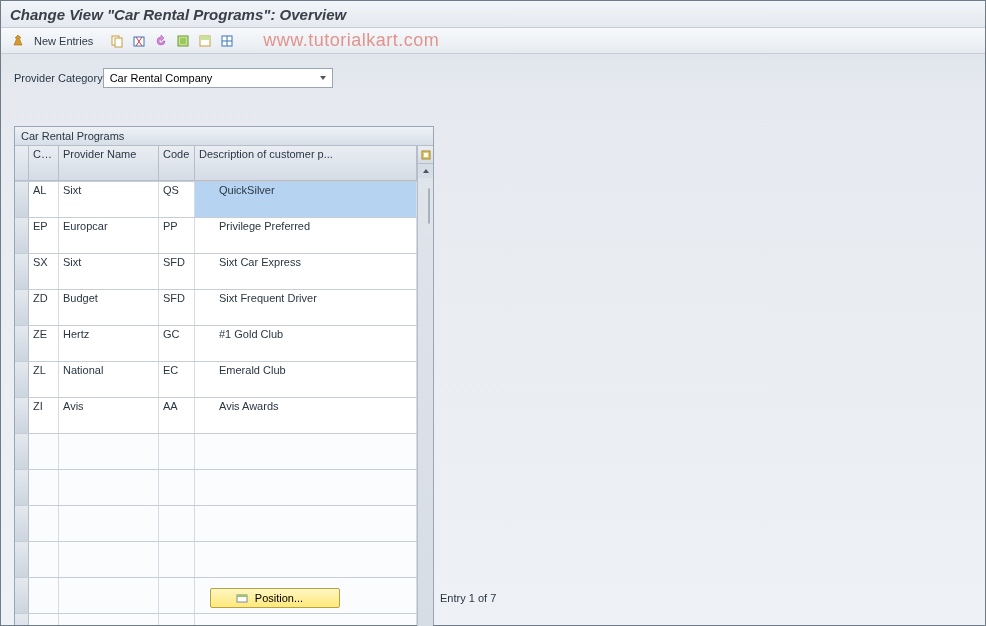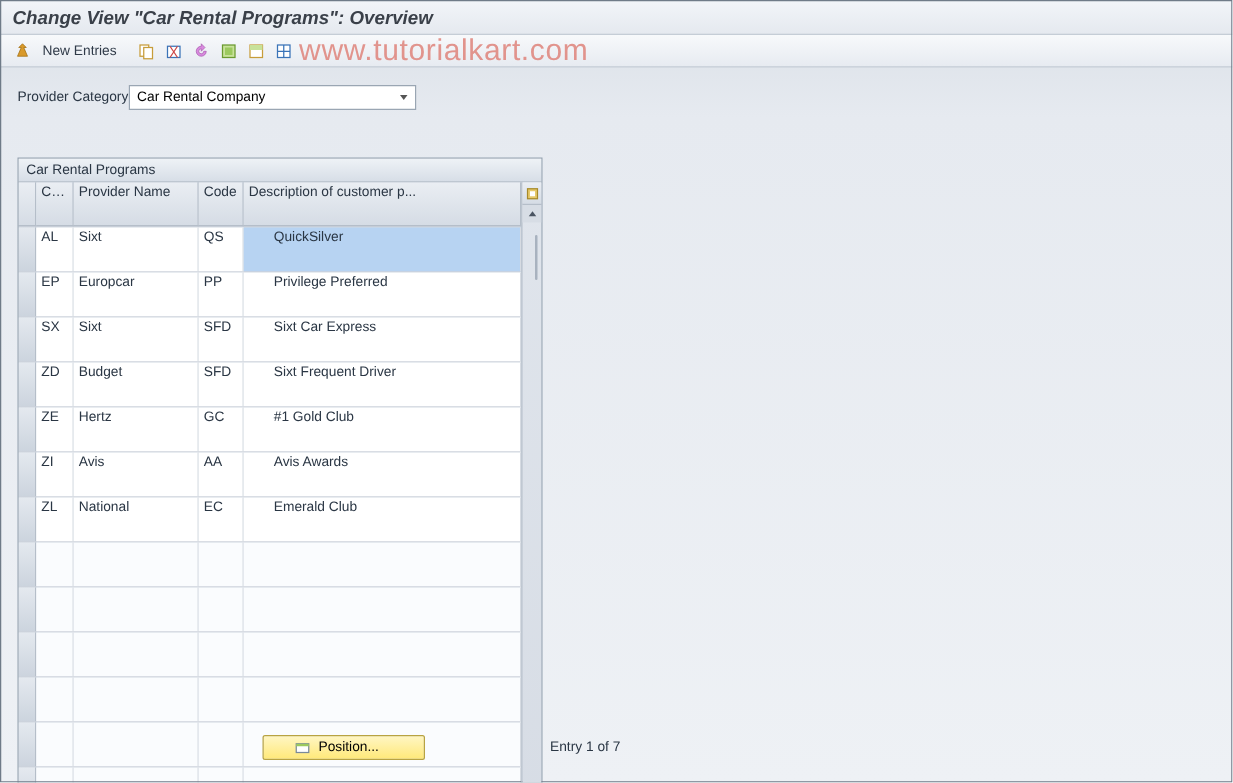--- a/index.html
+++ b/index.html
@@ -45,23 +45,23 @@
     }
     .new-entries {
       font-size: 11px;
       color: #2f3a48;
       padding: 2px 8px 2px 4px;
       cursor: pointer;
       margin-right: 4px;
     }
     .watermark {
       color: #e08a82;
-      font-size: 24px;
+      font-size: 18px;
       letter-spacing: 0.5px;
-      margin-left: 0;
+      margin-left: 24px;
       opacity: 0.9;
     }
     .form-row {
       padding: 14px 10px 8px 14px;
       display: flex;
       align-items: center;
     }
     .form-label { color: #2a3644; font-size: 11px; }
     .dropdown {
       width: 230px;
@@ -307,31 +307,31 @@
         </div>
         <div class="grid-row">
           <div class="rowsel"></div>
           <div class="cell c-code1">ZE</div>
           <div class="cell c-name">Hertz</div>
           <div class="cell c-code2">GC</div>
           <div class="cell c-desc">#1 Gold Club</div>
         </div>
         <div class="grid-row">
           <div class="rowsel"></div>
+          <div class="cell c-code1">ZL</div>
+          <div class="cell c-name">National</div>
+          <div class="cell c-code2">EC</div>
+          <div class="cell c-desc">Emerald Club</div>
+        </div>
+        <div class="grid-row">
+          <div class="rowsel"></div>
           <div class="cell c-code1">ZI</div>
           <div class="cell c-name">Avis</div>
           <div class="cell c-code2">AA</div>
           <div class="cell c-desc">Avis Awards</div>
-        </div>
-        <div class="grid-row">
-          <div class="rowsel"></div>
-          <div class="cell c-code1">ZL</div>
-          <div class="cell c-name">National</div>
-          <div class="cell c-code2">EC</div>
-          <div class="cell c-desc">Emerald Club</div>
         </div>
         <div class="grid-row empty">
           <div class="rowsel"></div>
           <div class="cell c-code1"></div>
           <div class="cell c-name"></div>
           <div class="cell c-code2"></div>
           <div class="cell c-desc"></div>
         </div>
         <div class="grid-row empty">
           <div class="rowsel"></div>

